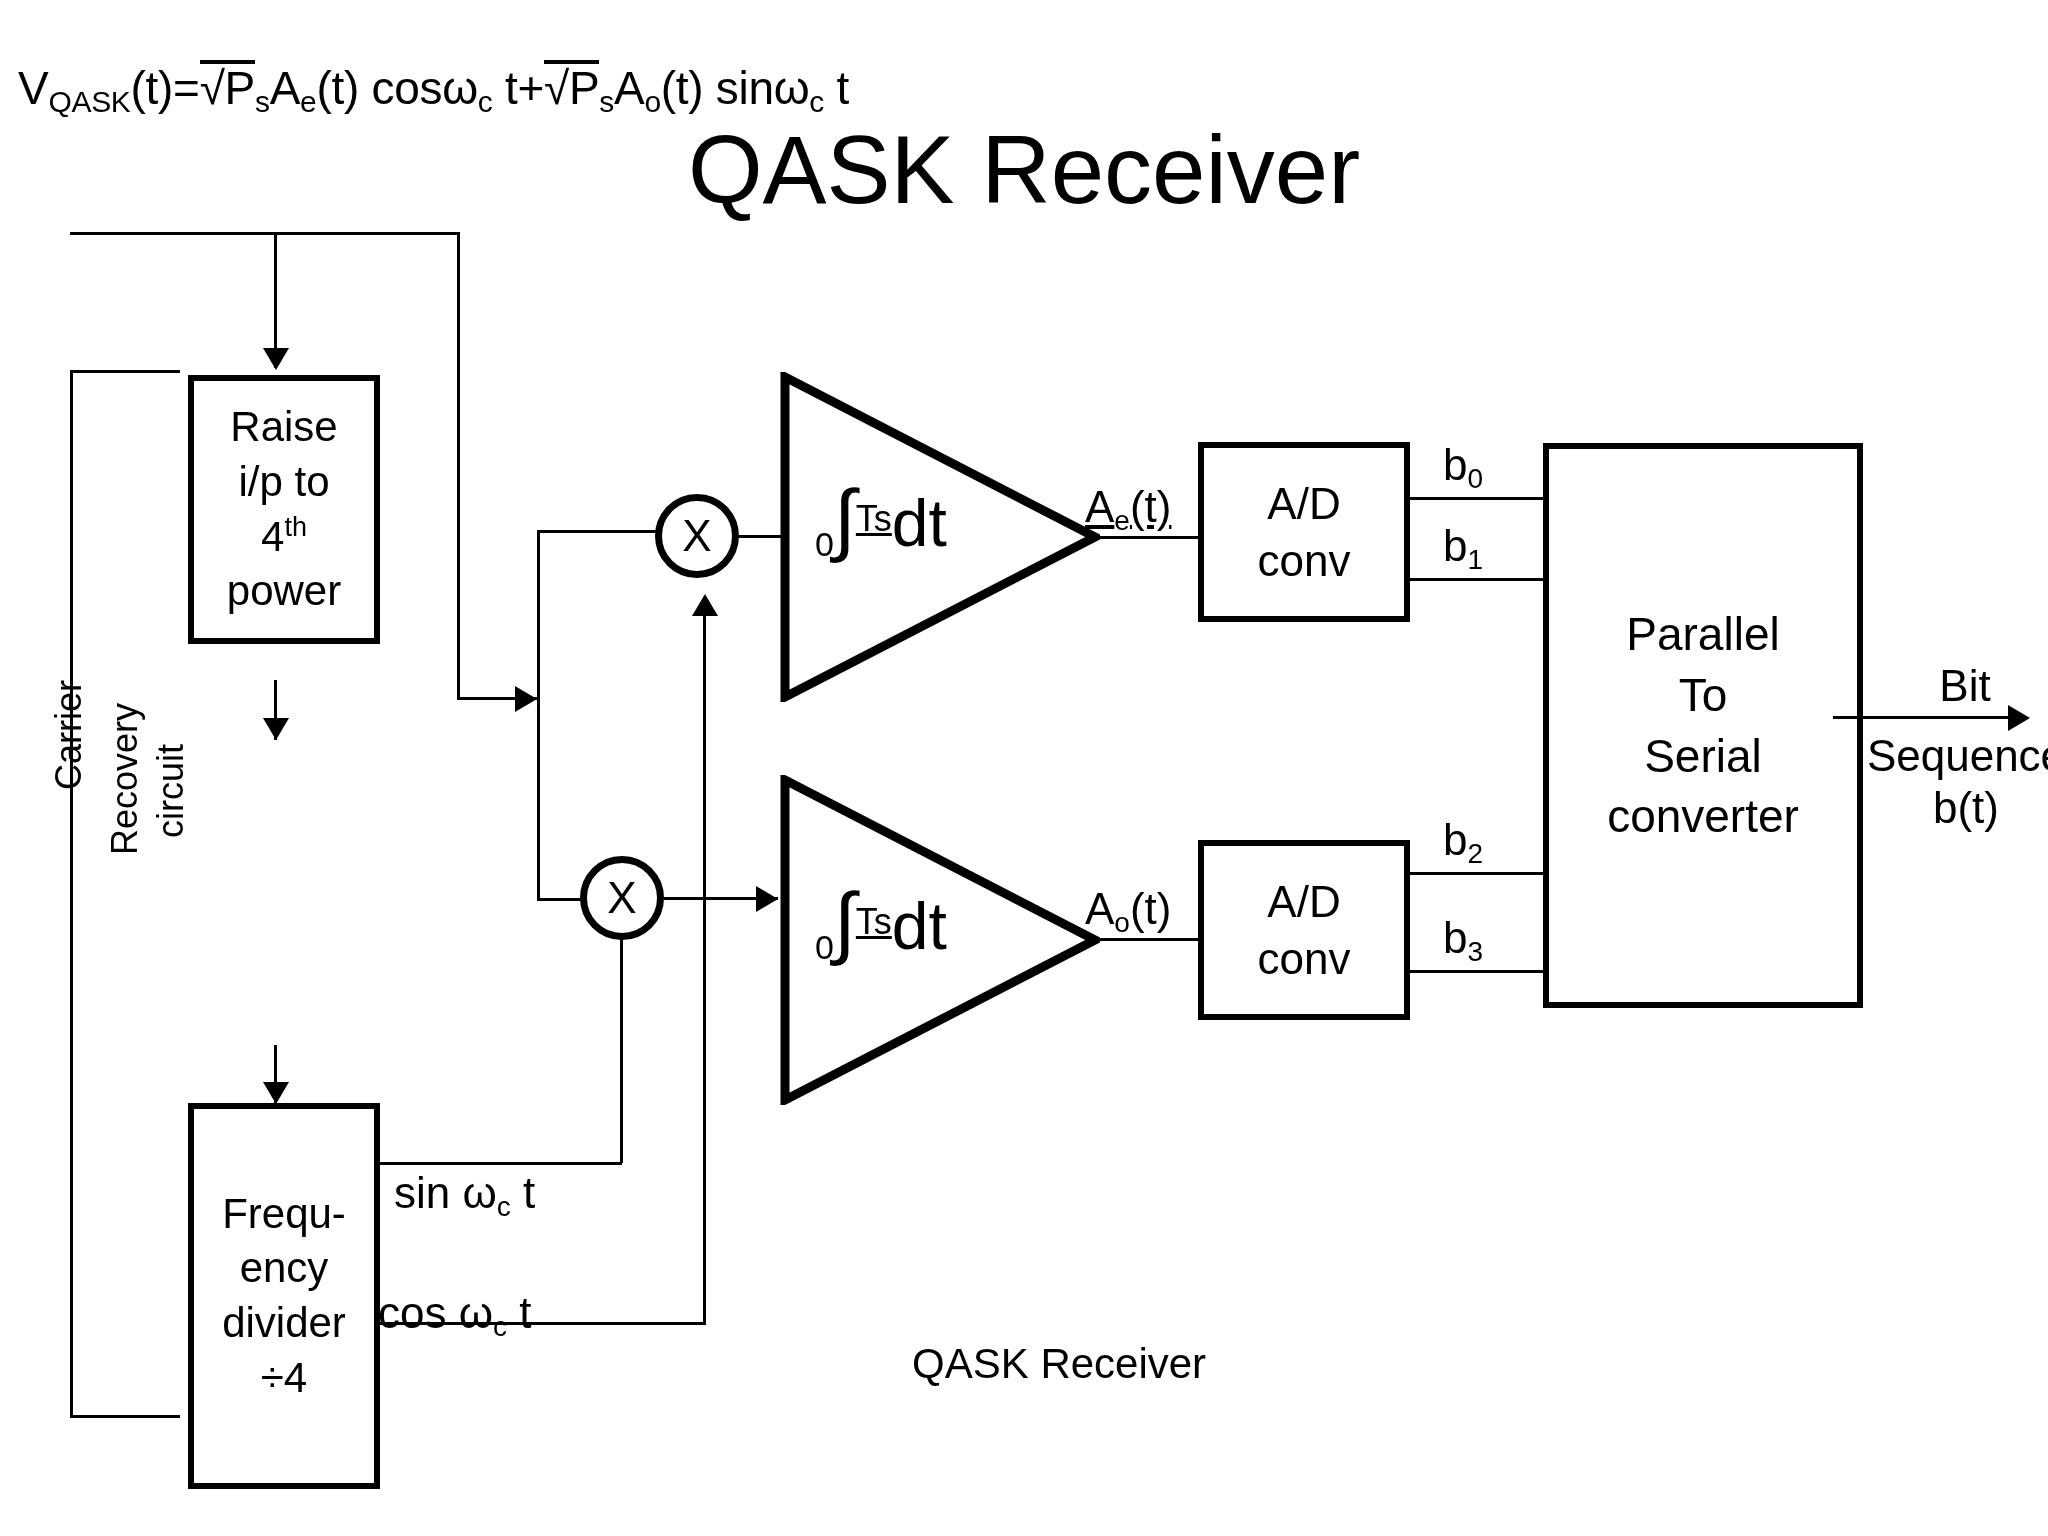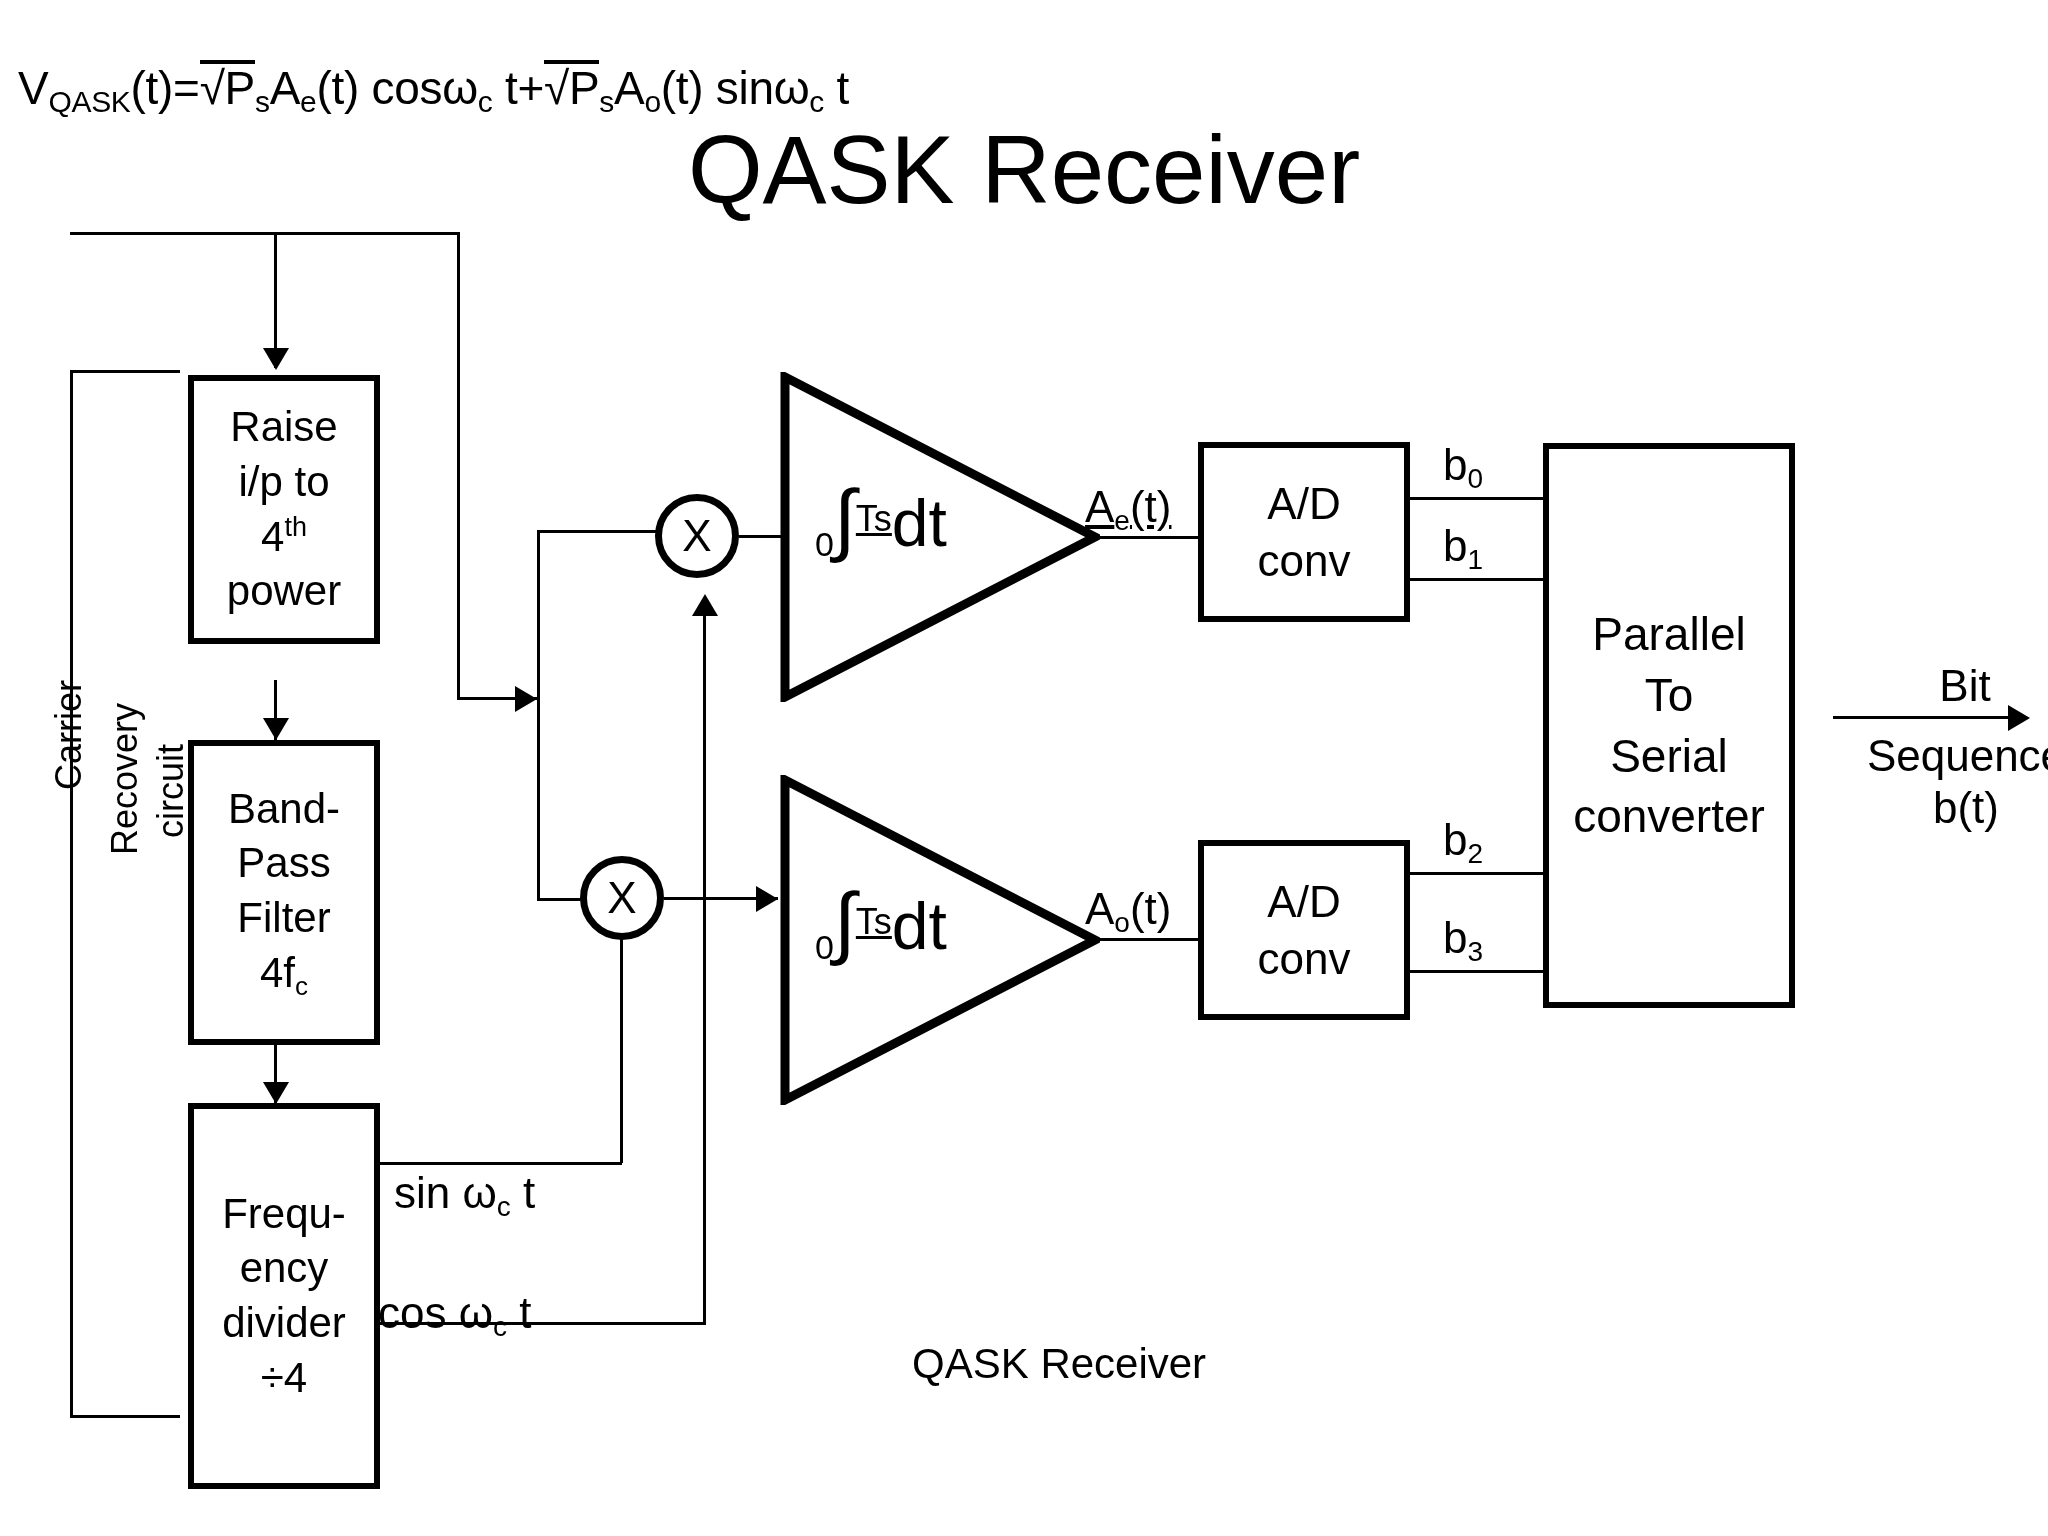--- a/index.html
+++ b/index.html
@@ -178,26 +178,20 @@
   <div class="abs box" style="left:188px; top:375px; width:192px; height:269px;">
     <span class="ln">Raise</span>
     <span class="ln">i/p to</span>
     <span class="ln"><span>4</span><span class="sup">th</span></span>
     <span class="ln">power</span>
   </div>
 
   <div class="abs line v" style="left:274px; top:680px; height:60px;"></div>
   <div class="abs arr-d" style="left:263px; top:718px;"></div>
 
-  <div class="abs box" style="left:188px; top:740px; width:192px; height:305px;">
-    <span class="ln">Band-</span>
-    <span class="ln">Pass</span>
-    <span class="ln">Filter</span>
-    <span class="ln"><span>4f</span><span class="sub">c</span></span>
-  </div>
 
   <div class="abs line v" style="left:274px; top:1045px; height:58px;"></div>
   <div class="abs arr-d" style="left:263px; top:1082px;"></div>
 
   <div class="abs box" style="left:188px; top:1103px; width:192px; height:386px;">
     <span class="ln">Frequ-</span>
     <span class="ln">ency</span>
     <span class="ln">divider</span>
     <span class="ln">÷4</span>
   </div>
@@ -278,21 +272,21 @@
 
   <div class="abs line h" style="left:1410px; top:872px; width:135px;"></div>
   <div class="sig" style="left:1443px; top:815px;">
     <span>b</span><span class="sub">2</span>
   </div>
   <div class="abs line h" style="left:1410px; top:970px; width:135px;"></div>
   <div class="sig" style="left:1443px; top:913px;">
     <span>b</span><span class="sub">3</span>
   </div>
 
-  <div class="abs box" style="left:1543px; top:443px; width:252px; height:565px; font-size:46px; line-height:1.32;text-align:right;">
+  <div class="abs box" style="left:1543px; top:443px; width:320px; height:565px; font-size:46px; line-height:1.32;text-align:right;">
     <span class="ln">Parallel</span>
     <span class="ln">To</span>
     <span class="ln">Serial</span>
     <span class="ln">converter</span>
   </div>
 
   <div class="abs line h" style="left:1833px; top:716px; width:190px;"></div>
   <div class="abs arr-r" style="left:2008px; top:705px;"></div>
 
   <div class="outlabel" style="left:1855px; top:660px; width:220px;">

